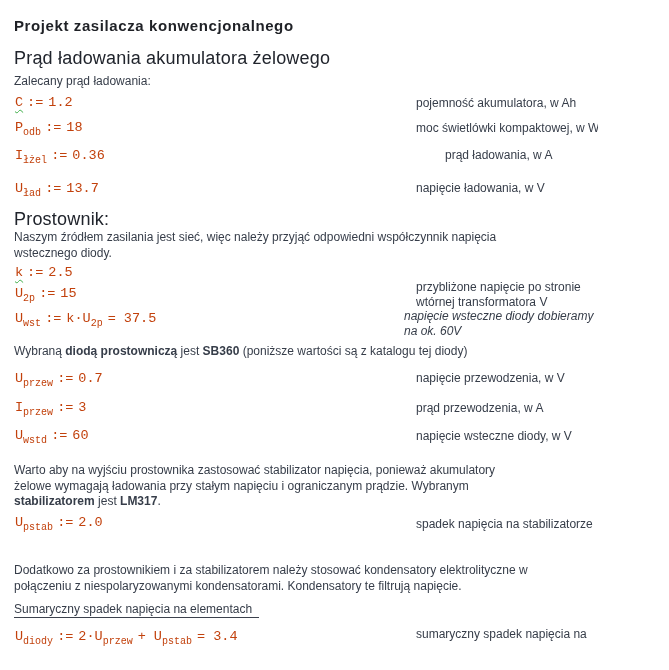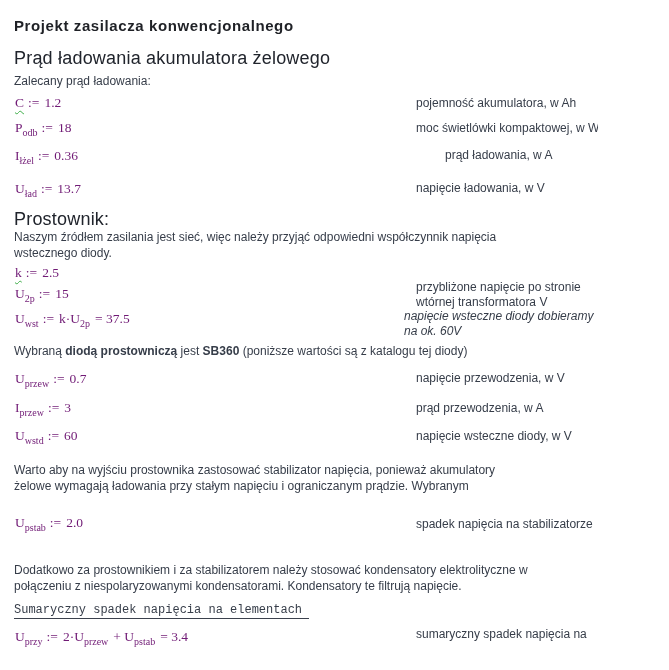--- a/index.html
+++ b/index.html
@@ -2,41 +2,41 @@
 <html><head>
 <meta charset="utf-8">
 <style>
   html,body { margin:0; padding:0; background:#ffffff; }
   #canvas {
     position:relative; width:598px; height:670px; background:#ffffff;
     overflow:hidden;
   }
   .abs { position:absolute; white-space:nowrap; }
   .sans { font-family:"Liberation Sans", sans-serif; font-size:12px; color:#363d49; }
-  .math { font-family:Liberation Serif, serif; font-size:13.5px; color:#701a75; }
+  .math { font-family:Liberation Mono, monospace; font-size:13.5px; color:#c2410c; }
   .math sub { font-size:10px; line-height:0; }
   .mop { margin:0 5px 0 4px; }
   .mres { margin-left:5px; }
   .doc-title {
     font-family:"Liberation Sans", sans-serif; font-weight:bold;
     font-size:15px; letter-spacing:0.6px; color:#1f2126;
   }
   .h2 {
     font-family:"Liberation Sans", sans-serif; font-weight:normal;
     font-size:18px; letter-spacing:0.2px; color:#20242c;
   }
   .para { white-space:normal; line-height:15.5px; width:640px; }
   .para .line { white-space:nowrap; }
   .b { font-weight:bold; }
   .squiggle {
     text-decoration:underline; text-decoration-style:wavy;
     text-decoration-color:#3fae49; text-decoration-thickness:1px;
     text-underline-offset:3px;
   }
-  .underlined { border-bottom:1px solid #3b414d; padding-right:7px; padding-bottom:1px;font-family:Liberation Mono, monospace; }
+  .underlined { border-bottom:1px solid #3b414d; padding-right:7px; padding-bottom:1px; }
   .comment { line-height:14.5px; }
 </style>
 </head>
 <body>
 
 <div id="canvas">
 
   <div class="abs doc-title" style="left:14px; top:17px;">Projekt zasilacza konwencjonalnego</div>
   <div class="abs h2" style="left:14px; top:48px;">Prąd ładowania akumulatora żelowego</div>
   <div class="abs sans" style="left:14px; top:74px;">Zalecany prąd ładowania:</div>
@@ -102,36 +102,37 @@
   <div class="abs sans" style="left:416px; top:401px;">prąd przewodzenia, w A</div>
 
   <div class="abs math" style="left:15px; top:428px;">
     <span>U</span><sub>wstd</sub><span class="mop">:=</span><span>60</span>
   </div>
   <div class="abs sans" style="left:416px; top:429px;text-align:center;">napięcie wsteczne diody, w V</div>
 
   <div class="abs sans para" style="left:14px; top:463px;">
     <div class="line">Warto aby na wyjściu prostownika zastosować stabilizator napięcia, ponieważ akumulatory</div>
     <div class="line">żelowe wymagają ładowania przy stałym napięciu i ograniczanym prądzie. Wybranym</div>
+    <div class="line"><span class="b">stabilizatorem</span><span> jest </span><span class="b">LM317</span><span>.</span></div>
   </div>
 
   <div class="abs math" style="left:15px; top:515px;">
     <span>U</span><sub>pstab</sub><span class="mop">:=</span><span>2.0</span>
   </div>
   <div class="abs sans" style="left:416px; top:517px;">spadek napięcia na stabilizatorze</div>
 
   <div class="abs sans para" style="left:14px; top:563px;">
     <div class="line">Dodatkowo za prostownikiem i za stabilizatorem należy stosować kondensatory elektrolityczne w</div>
     <div class="line">połączeniu z niespolaryzowanymi kondensatorami. Kondensatory te filtrują napięcie.</div>
   </div>
 
   <div class="abs sans" style="left:14px; top:602px;">
     <span class="underlined">Sumaryczny spadek napięcia na elementach</span>
   </div>
 
   <div class="abs math" style="left:15px; top:629px;">
-    <span>U</span><sub>przy</sub><span class="mop">:=</span><span>2·U</span><sub>przew</sub><span class="mres">+ U</span><sub>pstab</sub><span class="mres">= 3.4</span>
+    <span>U</span><sub>diody</sub><span class="mop">:=</span><span>2·U</span><sub>przew</sub><span class="mres">+ U</span><sub>pstab</sub><span class="mres">= 3.4</span>
   </div>
   <div class="abs sans comment" style="left:416px; top:627px;">
     <div>sumaryczny spadek napięcia na</div>
   </div>
 
 </div>
 
 </body></html>

